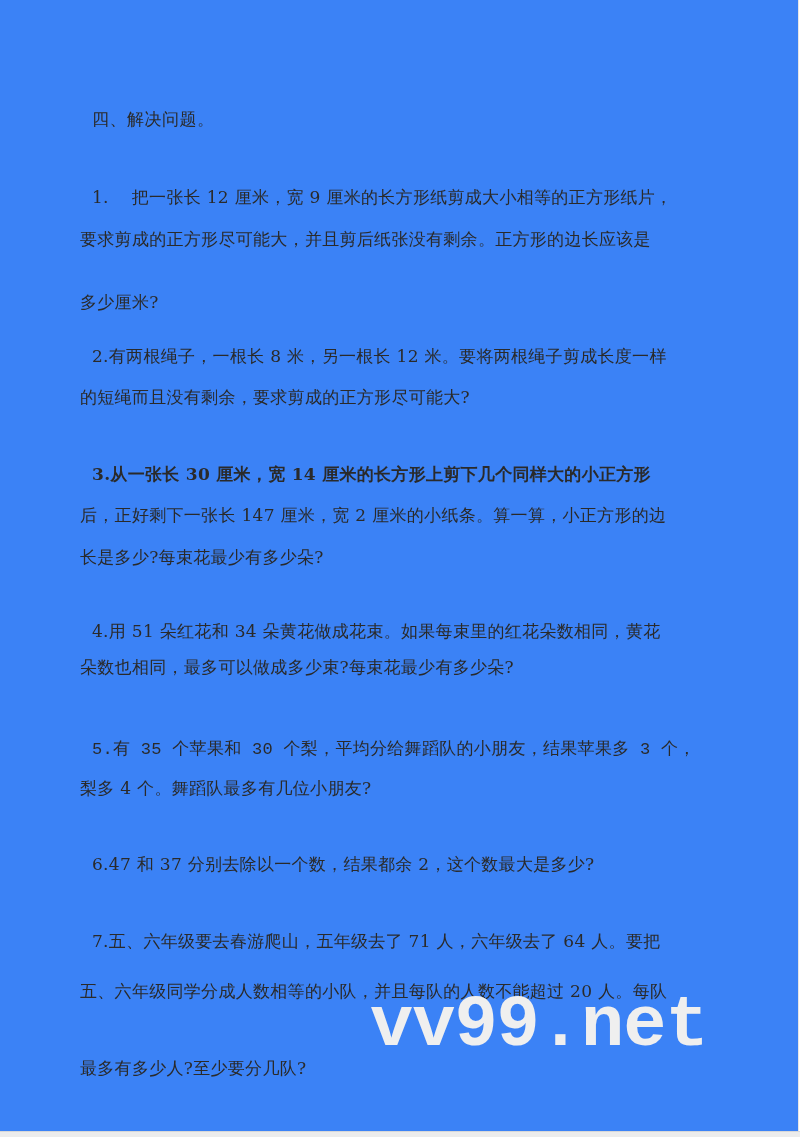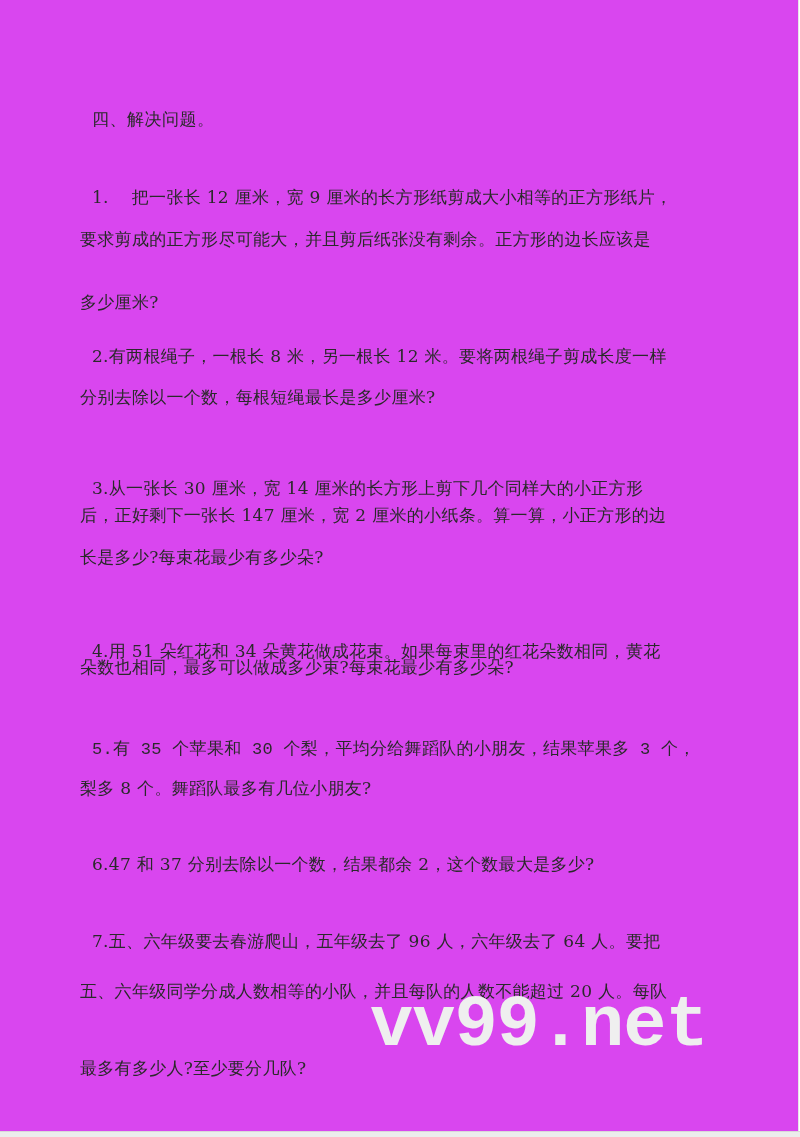--- a/index.html
+++ b/index.html
@@ -14,21 +14,21 @@
       overflow: hidden;
       font-family: "DejaVu Serif", "Liberation Serif", serif;
       color: #2a2a2a;
     }
     .page {
       position: absolute;
       left: 0;
       top: 0;
       width: 798px;
       height: 1131px;
-      background: #d946ef;
+      background: #3b82f6;
       border-right: 1px solid #e6e6e6;
     }
     .bottom-edge {
       position: absolute;
       left: 0;
       top: 1131px;
       width: 800px;
       height: 6px;
       background: #ececec;
       border-top: 1px solid #d8d8d8;
@@ -70,45 +70,45 @@
   <div class="section-title">四、解决问题。</div>
 
   <div>
     <div class="line indent" style="top:186px;">1.　 把一张长 12 厘米，宽 9 厘米的长方形纸剪成大小相等的正方形纸片，</div>
     <div class="line flush" style="top:228px;">要求剪成的正方形尽可能大，并且剪后纸张没有剩余。正方形的边长应该是</div>
     <div class="line flush" style="top:270px;margin-top:21px;">多少厘米?</div>
   </div>
 
   <div>
     <div class="line indent" style="top:345px;">2.有两根绳子，一根长 8 米，另一根长 12 米。要将两根绳子剪成长度一样</div>
-    <div class="line flush" style="top:386px;">分别去除以一个数，每根短绳最长是多少厘米?</div>
+    <div class="line flush" style="top:386px;">的短绳而且没有剩余，要求剪成的正方形尽可能大?</div>
   </div>
 
   <div>
-    <div class="line indent" style="top:477px;">3.从一张长 30 厘米，宽 14 厘米的长方形上剪下几个同样大的小正方形</div>
+    <div class="line indent" style="top:463px;font-weight:bold;">3.从一张长 30 厘米，宽 14 厘米的长方形上剪下几个同样大的小正方形</div>
     <div class="line flush" style="top:504px;">后，正好剩下一张长 147 厘米，宽 2 厘米的小纸条。算一算，小正方形的边</div>
     <div class="line flush" style="top:546px;">长是多少?每束花最少有多少朵?</div>
   </div>
 
   <div>
-    <div class="line indent" style="top:640px;">4.用 51 朵红花和 34 朵黄花做成花束。如果每束里的红花朵数相同，黄花</div>
+    <div class="line indent" style="top:620px;">4.用 51 朵红花和 34 朵黄花做成花束。如果每束里的红花朵数相同，黄花</div>
     <div class="line flush" style="top:656px;">朵数也相同，最多可以做成多少束?每束花最少有多少朵?</div>
   </div>
 
   <div>
     <div class="line indent" style="top:737px;font-family:Liberation Mono, monospace;">5.有 35 个苹果和 30 个梨，平均分给舞蹈队的小朋友，结果苹果多 3 个，</div>
-    <div class="line flush" style="top:777px;">梨多 8 个。舞蹈队最多有几位小朋友?</div>
+    <div class="line flush" style="top:777px;">梨多 4 个。舞蹈队最多有几位小朋友?</div>
   </div>
 
   <div>
     <div class="line indent" style="top:853px;">6.47 和 37 分别去除以一个数，结果都余 2，这个数最大是多少?</div>
   </div>
 
   <div>
-    <div class="line indent" style="top:930px;">7.五、六年级要去春游爬山，五年级去了 96 人，六年级去了 64 人。要把</div>
+    <div class="line indent" style="top:930px;">7.五、六年级要去春游爬山，五年级去了 71 人，六年级去了 64 人。要把</div>
     <div class="line flush" style="top:972px;margin-top:8px;">五、六年级同学分成人数相等的小队，并且每队的人数不能超过 20 人。每队</div>
     <div class="line flush" style="top:1057px;">最多有多少人?至少要分几队?</div>
   </div>
 
   <div class="watermark">vv99.net</div>
 </div>
 
 <div class="bottom-edge"></div>
 
 </body></html>

